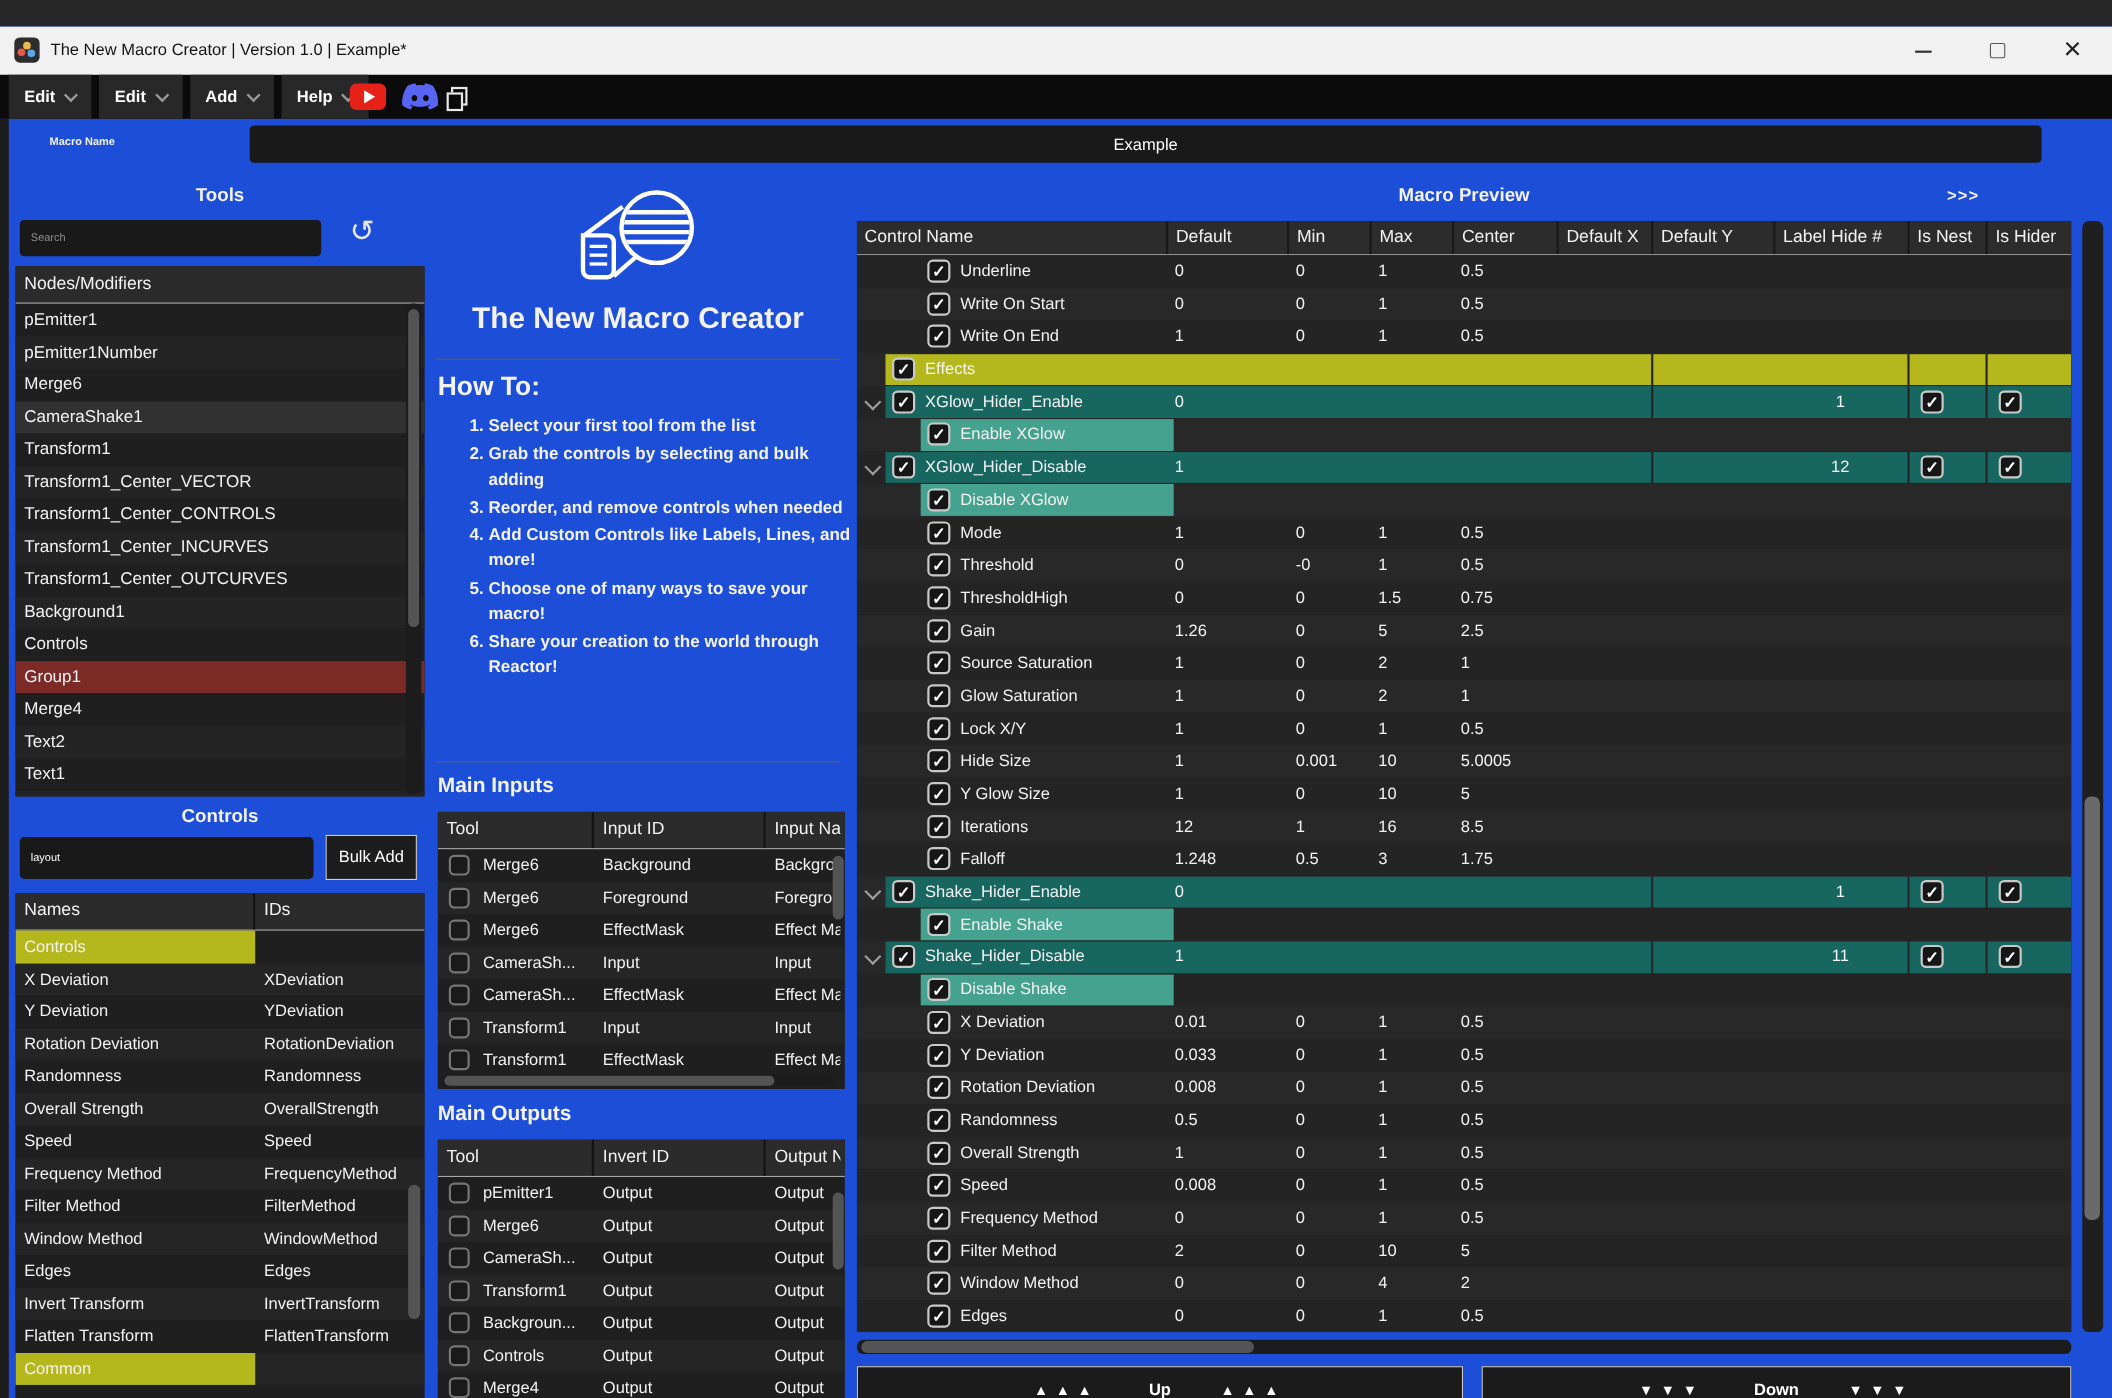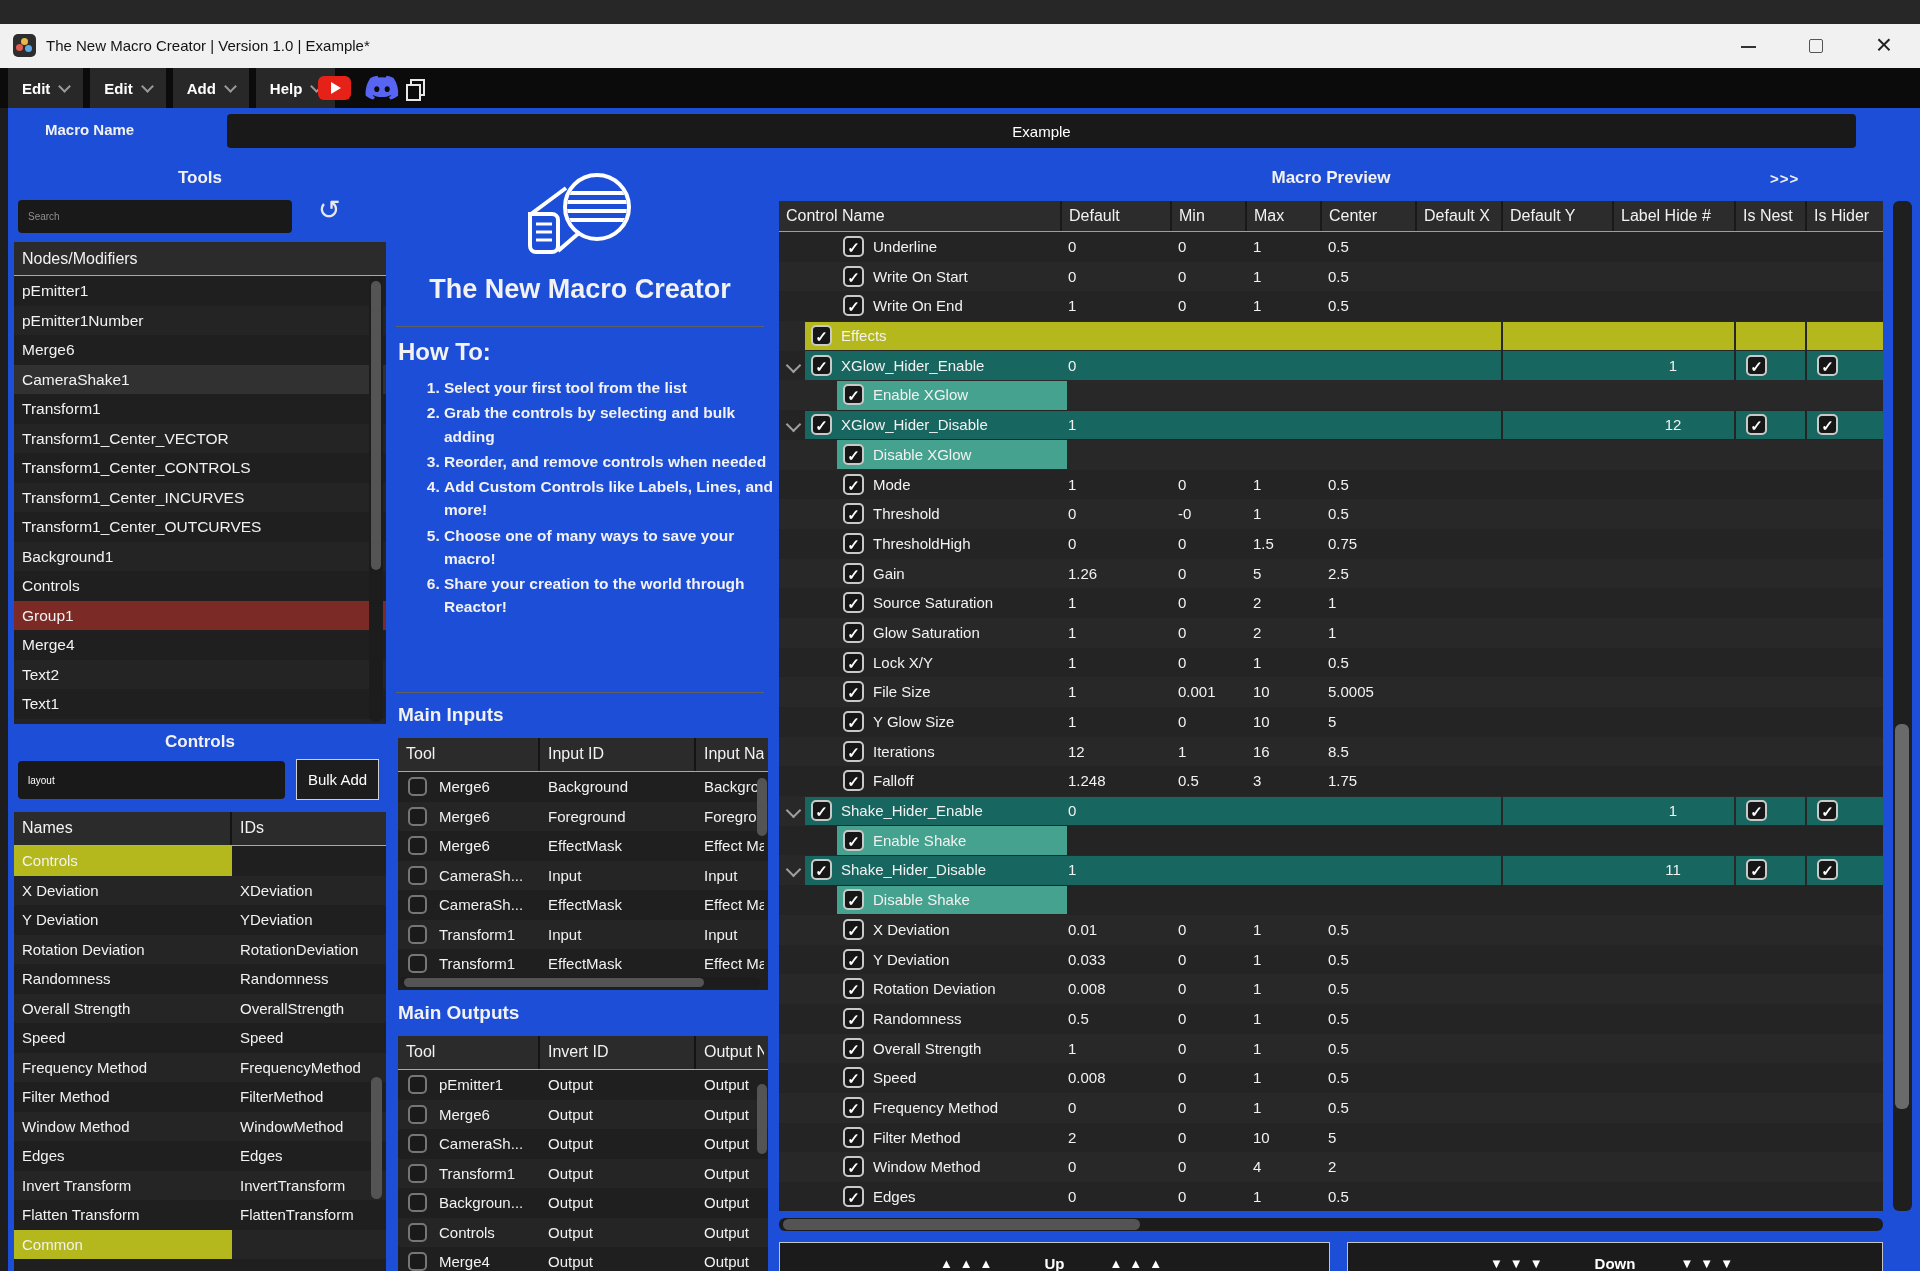--- a/index.html
+++ b/index.html
@@ -25,21 +25,21 @@
   .menus{left:8px;top:0;height:40px;display:flex;gap:7px;}
   .menu-item{display:flex;align-items:center;gap:10px;background:#282828;color:#fff;font-weight:bold;font-size:15px;padding:0 14px;height:40px;}
   .chev-sm{width:7px;height:7px;border-left:2px solid #9a9a9a;border-bottom:2px solid #9a9a9a;transform:rotate(-45deg);margin-top:-4px;}
   .yt{left:318px;top:8px;width:33px;height:24px;background:var(--youtube-red,#e62117);border-radius:6px;}
   .yt::after{content:"";position:absolute;left:13px;top:6px;border-left:10px solid #fff;border-top:6px solid transparent;border-bottom:6px solid transparent;}
   .discord{left:364px;top:7px;color:var(--discord-blue,#5865f2);}
   .dup-icon{left:410px;top:11px;width:11px;height:13px;border:2px solid #e8e8e8;background:#0b0b0b;}
   .dup-icon::after{content:"";position:absolute;left:-6px;top:3px;width:11px;height:13px;border:2px solid #e8e8e8;background:#0b0b0b;}
 
   
-  .macro-label{left:45px;top:84px;height:44px;line-height:44px;font-weight:bold;font-size:15px;}
+  .macro-label{left:45px;top:84px;height:44px;line-height:44px;font-weight:bold;font-size:10px;}
   .macro-input{left:227px;top:90px;width:1625px;height:32px;background:#191919;border:none;border-radius:4px;color:#fff;font-size:15px;text-align:center;font-family:inherit;}
 
   .edge-left{left:0;top:84px;width:8px;height:1187px;background:#1d1d1d;}
   .edge-bottom{left:0;top:1262px;width:1920px;height:9px;background:#191919;}
 
   
   .panel-title{font-weight:bold;font-size:17px;text-align:center;}
   .field{background:#191919;border:none;border-radius:4px;color:#fff;font-size:10px;padding:0 10px;font-family:inherit;}
   .field::placeholder{color:#8f8f8f;}
   .listbox{background:#1f1f1f;overflow:hidden;}
@@ -564,21 +564,21 @@
         <div class="pv-row">
           <span class="cb" style="left: 64px;">✓</span>
           <span class="pv-cell" style="left: 94px; width: 180px;">Lock X/Y</span>
           <span class="pv-cell" style="left: 289px; width: 80px;">1</span>
           <span class="pv-cell" style="left: 399px; width: 80px;">0</span>
           <span class="pv-cell" style="left: 474px; width: 80px;">1</span>
           <span class="pv-cell" style="left: 549px; width: 80px;">0.5</span>
         </div>
         <div class="pv-row alt">
           <span class="cb" style="left: 64px;">✓</span>
-          <span class="pv-cell" style="left: 94px; width: 180px;">File Size</span>
+          <span class="pv-cell" style="left: 94px; width: 180px;">Hide Size</span>
           <span class="pv-cell" style="left: 289px; width: 80px;">1</span>
           <span class="pv-cell" style="left: 399px; width: 80px;">0.001</span>
           <span class="pv-cell" style="left: 474px; width: 80px;">10</span>
           <span class="pv-cell" style="left: 549px; width: 80px;">5.0005</span>
         </div>
         <div class="pv-row">
           <span class="cb" style="left: 64px;">✓</span>
           <span class="pv-cell" style="left: 94px; width: 180px;">Y Glow Size</span>
           <span class="pv-cell" style="left: 289px; width: 80px;">1</span>
           <span class="pv-cell" style="left: 399px; width: 80px;">0</span>

